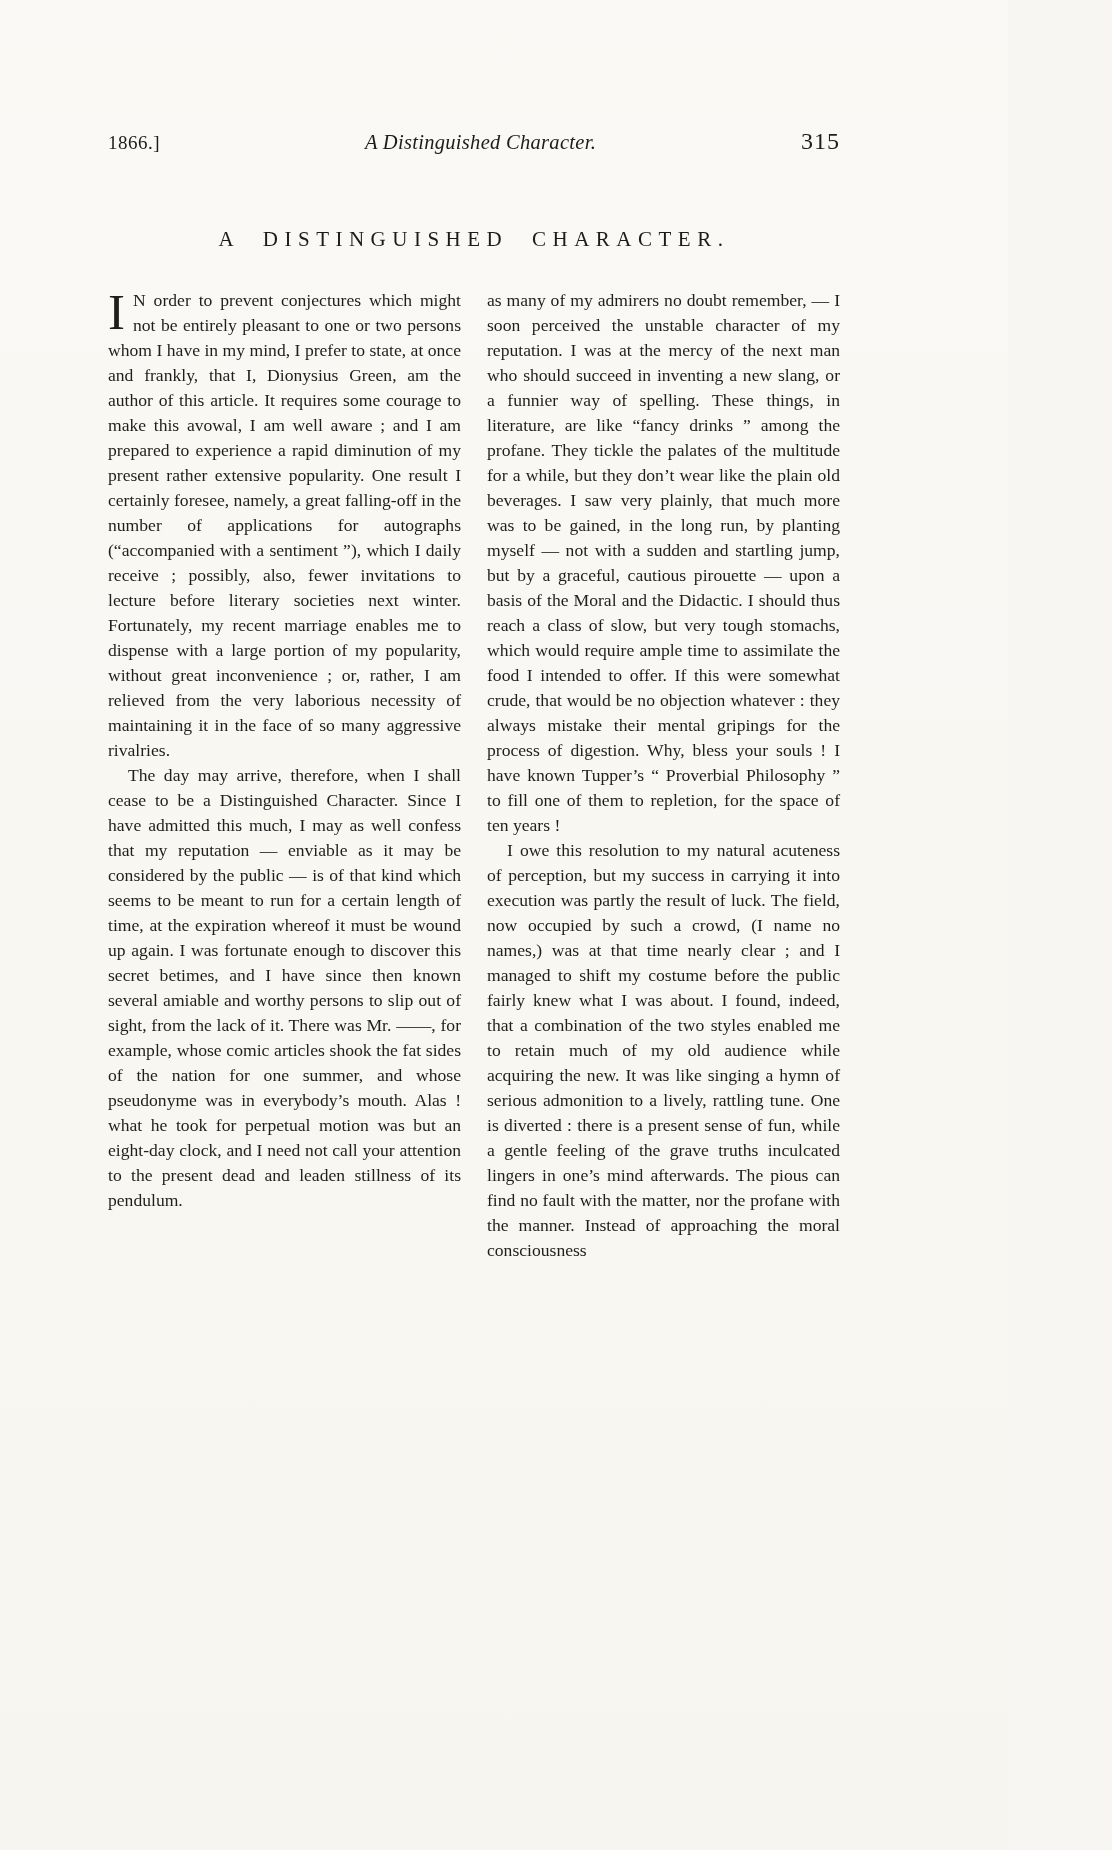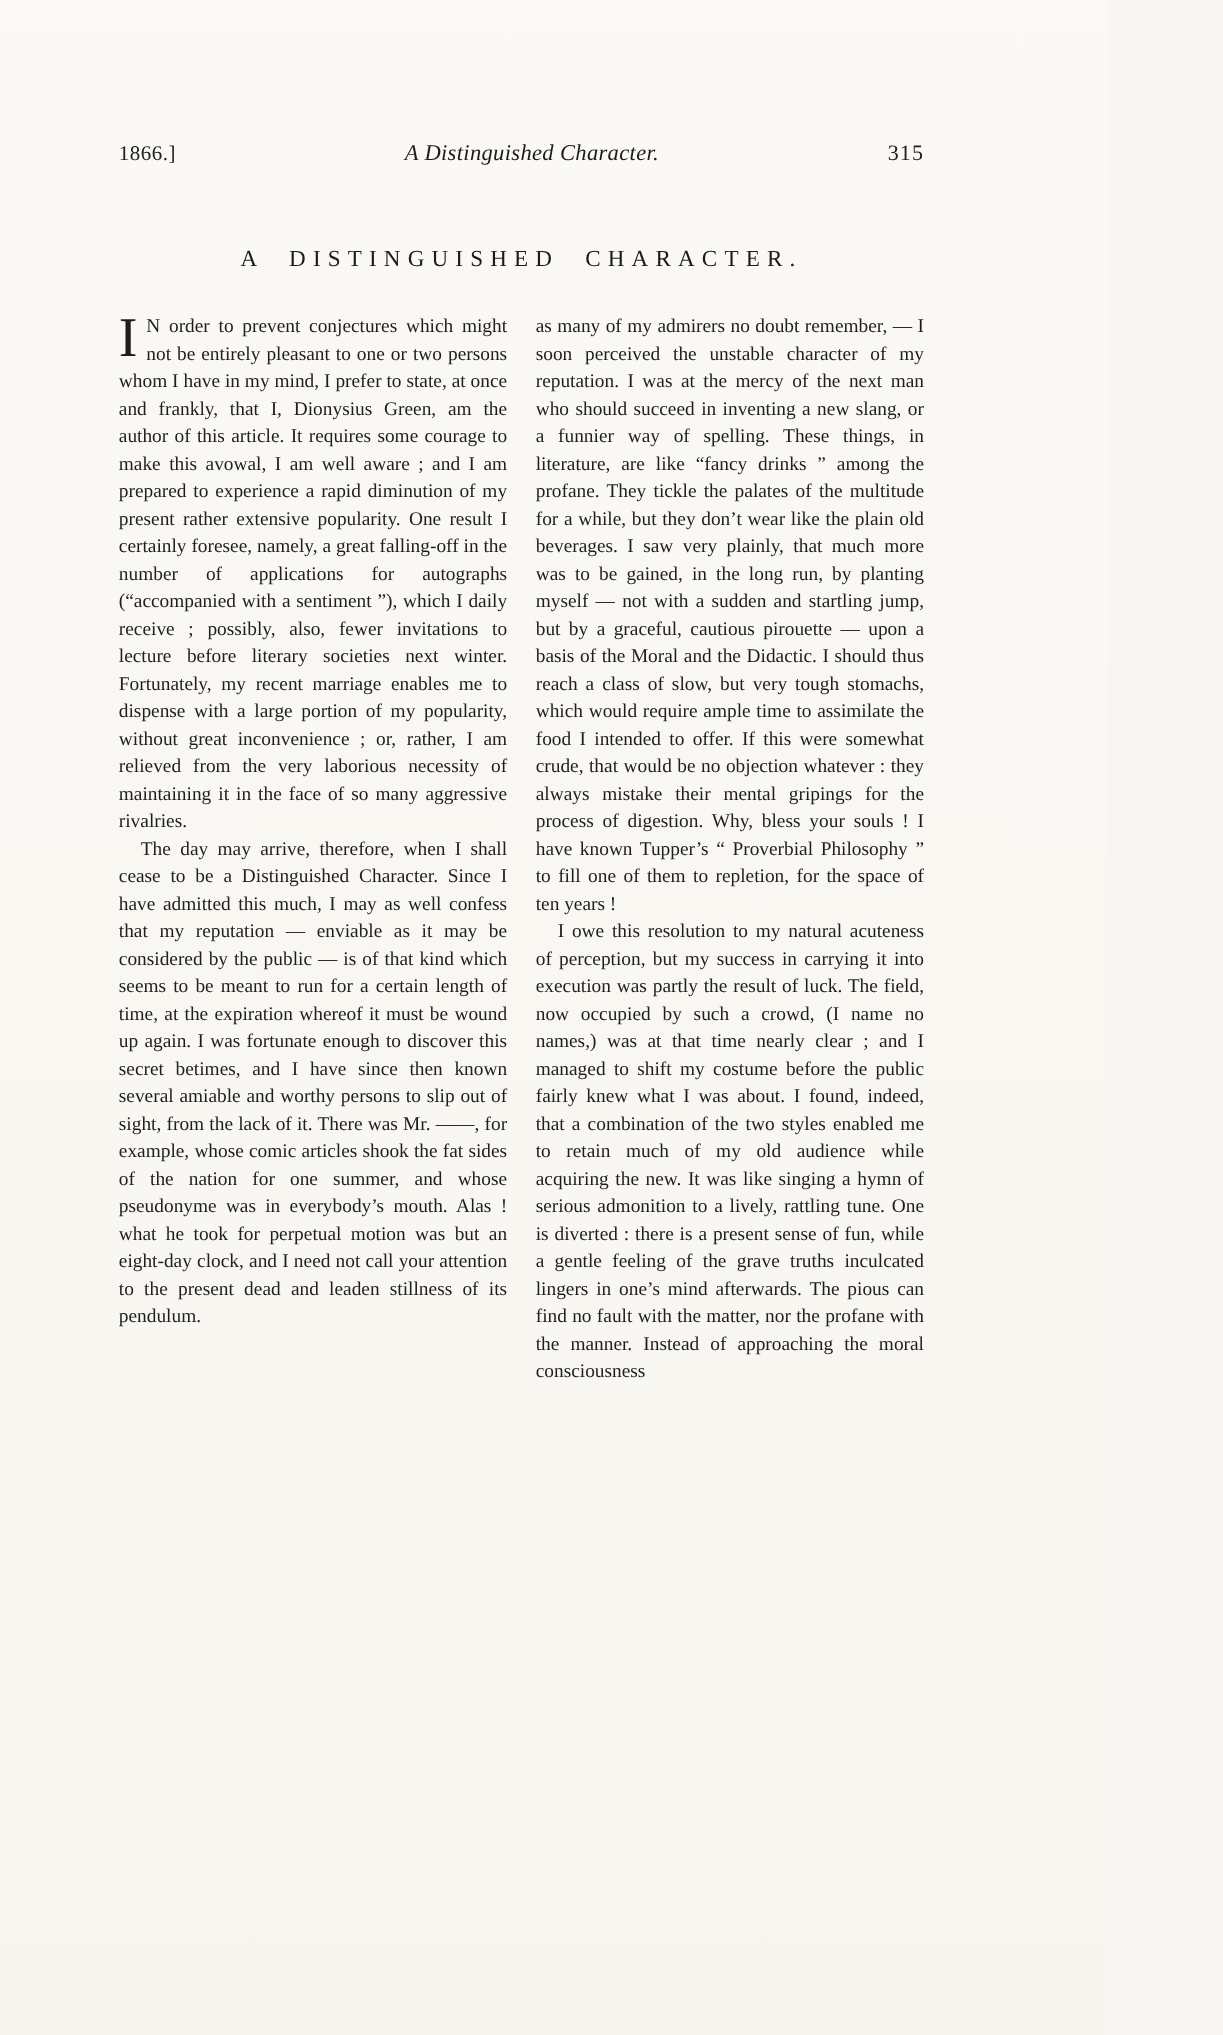--- a/index.html
+++ b/index.html
@@ -37,21 +37,21 @@
     align-items: baseline;
     font-size: 19px;
   }
   .page-header .year { letter-spacing: 0.5px; }
   .page-header .running-title {
     font-style: italic;
     font-size: 20.5px;
     letter-spacing: 0.3px;
   }
   .page-header .page-number {
-    font-size: 20px;
+    font-size: 24px;
     letter-spacing: 1px;
   }
 
   .article-title {
     margin-top: 72px;
     text-align: center;
     font-size: 21px;
     font-weight: normal;
     letter-spacing: 6.5px;
     word-spacing: 12px;

